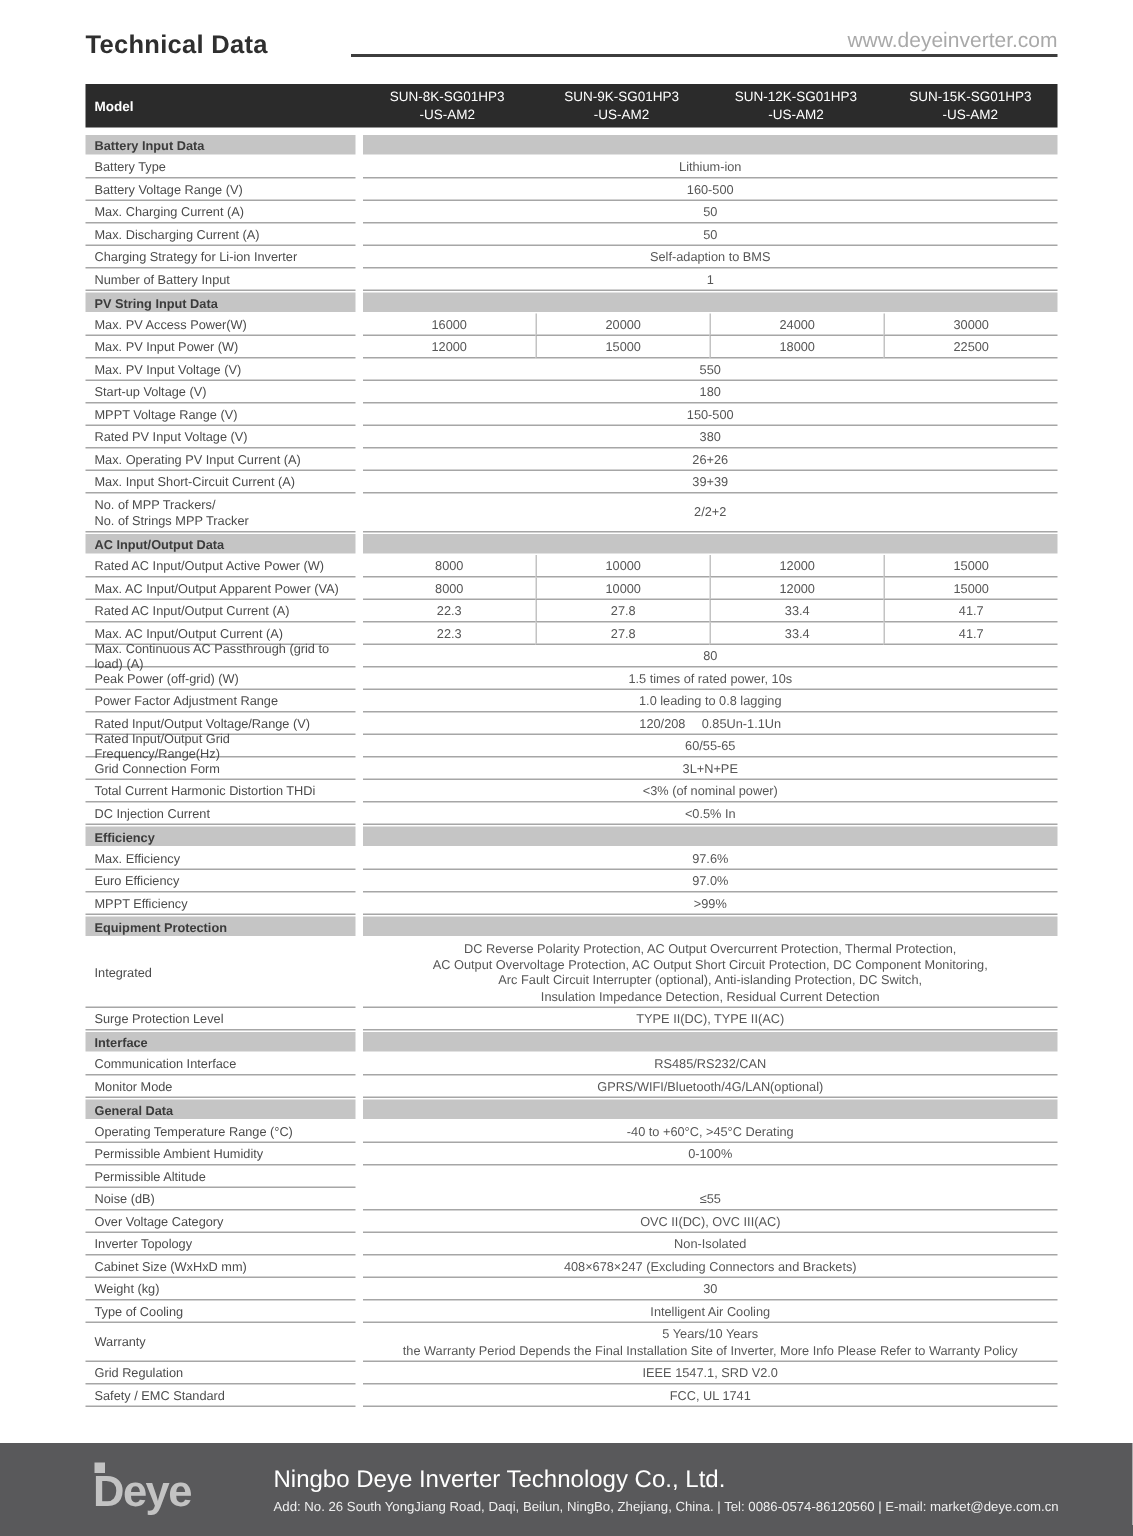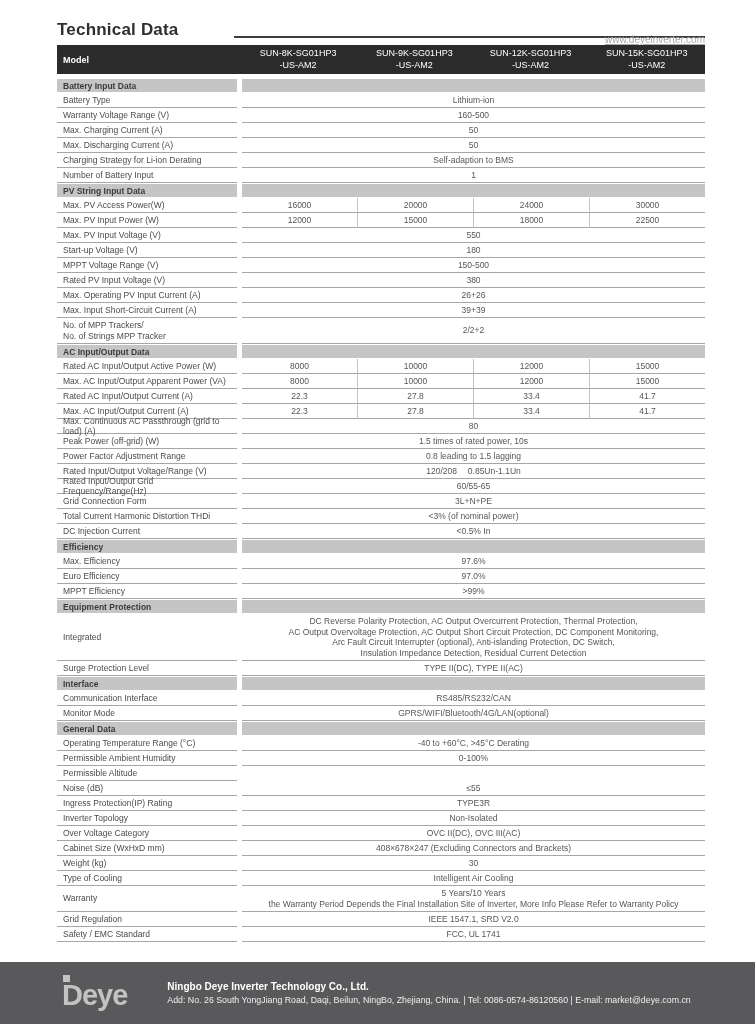--- a/index.html
+++ b/index.html
@@ -17,25 +17,25 @@
     font-family:"Liberation Sans", sans-serif;
     position:relative;
     overflow:hidden;
   }
   .page-inner{padding:14px 50px 0 57px;position:relative;}
 
   
   .top-header{display:flex;align-items:flex-end;position:relative;height:26px;gap:45px;}
   .page-title{font-size:17px;font-weight:bold;color:var(--title-text);letter-spacing:0.2px;white-space:nowrap;}
   .title-rule{flex:1;border-bottom:2px solid var(--rule-color);margin-left:10px;margin-bottom:2px;}
-  .site-url{position:absolute;right:0;top:20px;font-size:10px;color:var(--url-text);text-decoration:underline;}
+  .site-url{position:absolute;right:0;top:4px;font-size:14px;color:var(--url-text);}
 
   
   .model-bar{
-    margin-top:5px;height:29px;background:var(--header-bg);color:var(--header-text);
+    margin-top:16px;height:29px;background:var(--header-bg);color:var(--header-text);
     display:flex;align-items:center;
   }
   .model-label{width:183px;padding-left:6px;font-size:9px;font-weight:bold;}
   .model-cols{flex:1;display:flex;height:100%;}
   .model-col{flex:1;display:flex;align-items:center;justify-content:center;text-align:center;
     font-size:9px;line-height:1.3;white-space:pre-line;}
 
   
   .spec-table{margin-top:5px;}
   .section-row{display:flex;column-gap:5px;height:13px;margin:1px 0;}
@@ -56,24 +56,24 @@
   }
   .valarea.cols .cell + .cell{border-left:1px solid var(--col-divider);}
   .spec-row.multi .label,.spec-row.multi .cell{padding-top:2px;padding-bottom:2px;}
 
   
   .footer{
     position:absolute;left:0;bottom:0;width:755px;height:62px;background:var(--footer-bg);
     display:flex;align-items:center;padding-left:62px;
   }
   .logo{position:relative;color:var(--footer-logo);font-size:29px;font-weight:bold;
-    letter-spacing:-1px;margin-right:40px;line-height:1;padding-top:4px;}
+    letter-spacing:-1px;margin-right:55px;line-height:1;padding-top:4px;}
   .logo-dot{position:absolute;top:-2px;left:1px;width:7px;height:7px;background:var(--footer-logo);}
   .footer-text{color:#ffffff;}
-  .company-name{font-size:10px;font-weight:bold;margin-bottom:3px;}
+  .company-name{font-size:16px;font-weight:normal;margin-bottom:3px;}
   .company-address{font-size:8.8px;color:#efefef;}
 </style>
 </head>
 <body>
 
 <div class="page-inner">
 
   <div class="top-header">
     <h1 class="page-title">Technical Data</h1>
     <div class="title-rule"></div>
@@ -99,39 +99,39 @@
         <div class="sec-label">Battery Input Data</div>
         <div class="sec-fill"></div>
       </div>
       <div class="spec-row">
         <div class="label">Battery Type</div>
         <div class="valarea">
           <div class="cell span">Lithium-ion</div>
         </div>
       </div>
       <div class="spec-row">
-        <div class="label">Warranty Voltage Range (V)</div>
+        <div class="label">Battery Voltage Range (V)</div>
         <div class="valarea">
           <div class="cell span">160-500</div>
         </div>
       </div>
       <div class="spec-row">
         <div class="label">Max. Charging Current (A)</div>
         <div class="valarea">
           <div class="cell span">50</div>
         </div>
       </div>
       <div class="spec-row">
         <div class="label">Max. Discharging Current (A)</div>
         <div class="valarea">
           <div class="cell span">50</div>
         </div>
       </div>
       <div class="spec-row">
-        <div class="label">Charging Strategy for Li-ion Derating</div>
+        <div class="label">Charging Strategy for Li-ion Inverter</div>
         <div class="valarea">
           <div class="cell span">Self-adaption to BMS</div>
         </div>
       </div>
       <div class="spec-row">
         <div class="label">Number of Battery Input</div>
         <div class="valarea">
           <div class="cell span">1</div>
         </div>
       </div>
@@ -248,21 +248,21 @@
       </div>
       <div class="spec-row">
         <div class="label">Peak Power (off-grid) (W)</div>
         <div class="valarea">
           <div class="cell span">1.5 times of rated power, 10s</div>
         </div>
       </div>
       <div class="spec-row">
         <div class="label">Power Factor Adjustment Range</div>
         <div class="valarea">
-          <div class="cell span">0.8 leading to 1.5 lagging</div>
+          <div class="cell span">1.0 leading to 0.8 lagging</div>
         </div>
       </div>
       <div class="spec-row">
         <div class="label">Rated Input/Output Voltage/Range (V)</div>
         <div class="valarea">
           <div class="cell span">120/208  0.85Un-1.1Un</div>
         </div>
       </div>
       <div class="spec-row">
         <div class="label">Rated Input/Output Grid Frequency/Range(Hz)</div>
@@ -364,35 +364,29 @@
       <div class="spec-row">
         <div class="label">Permissible Altitude</div>
       </div>
       <div class="spec-row">
         <div class="label">Noise (dB)</div>
         <div class="valarea">
           <div class="cell span">≤55</div>
         </div>
       </div>
       <div class="spec-row">
-        <div class="label">Ingress Protection(IP) Rating</div>
-        <div class="valarea">
-          <div class="cell span">TYPE3R</div>
+        <div class="label">Over Voltage Category</div>
+        <div class="valarea">
+          <div class="cell span">OVC II(DC), OVC III(AC)</div>
         </div>
       </div>
       <div class="spec-row">
         <div class="label">Inverter Topology</div>
         <div class="valarea">
           <div class="cell span">Non-Isolated</div>
-        </div>
-      </div>
-      <div class="spec-row">
-        <div class="label">Over Voltage Category</div>
-        <div class="valarea">
-          <div class="cell span">OVC II(DC), OVC III(AC)</div>
         </div>
       </div>
       <div class="spec-row">
         <div class="label">Cabinet Size (WxHxD mm)</div>
         <div class="valarea">
           <div class="cell span">408×678×247 (Excluding Connectors and Brackets)</div>
         </div>
       </div>
       <div class="spec-row">
         <div class="label">Weight (kg)</div>

